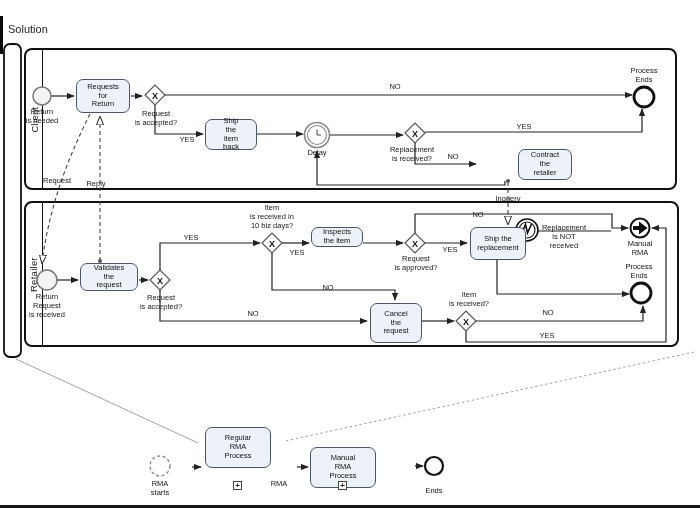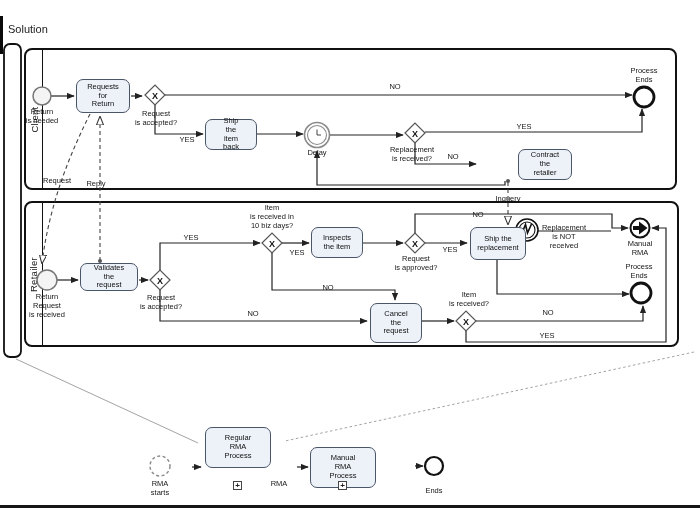--- a/index.html
+++ b/index.html
@@ -153,21 +153,21 @@
 
   <div class="task" style="left:76px;top:79px;width:54px;height:34px;">Requests
 for
 Return</div>
   <div class="task" style="left:205px;top:119px;width:52px;height:31px;">Ship the
 item back</div>
   <div class="task" style="left:478px;top:149px;width:54px;height:31px;margin-left:40px;">Contract
 the retailer</div>
   <div class="task" style="left:80px;top:263px;width:58px;height:28px;">Validates
 the request</div>
-  <div class="task" style="left:311px;top:227px;width:52px;height:31px;">Inspects
+  <div class="task" style="left:311px;top:227px;width:52px;height:20px;">Inspects
 the item</div>
   <div class="task" style="left:470px;top:227px;width:56px;height:33px;">Ship the
 replacement</div>
   <div class="task" style="left:370px;top:303px;width:52px;height:40px;">Cancel
 the request</div>
   <div class="task" style="left:205px;top:427px;width:66px;height:41px;">Regular
 RMA
 Process</div>
   <div class="task" style="left:310px;top:447px;width:66px;height:41px;">Manual
 RMA

